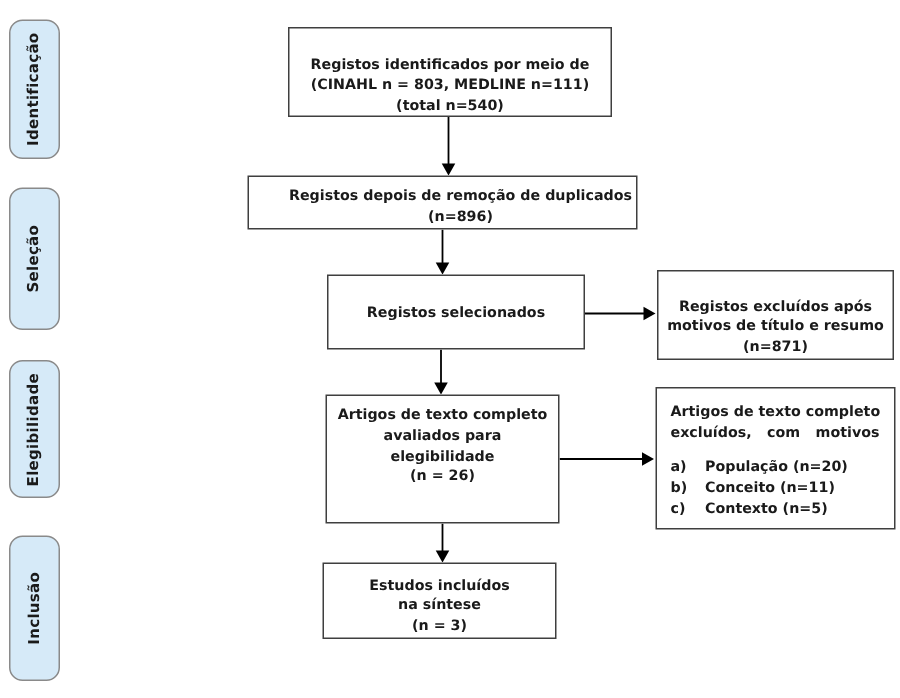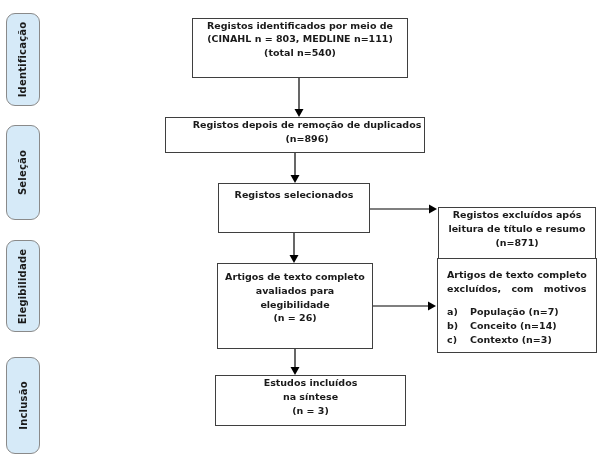--- a/index.html
+++ b/index.html
@@ -44,32 +44,32 @@
     background: #ffffff;
     border: 1px solid #3f3f3f;
     box-sizing: border-box;
     font-size: 9.5px;
     font-weight: bold;
     color: #1a1a1a;
     line-height: 1.45;
     text-align: center;
   }
   .fbox .ln { display: block; }
-  .fbox.center-v { display: flex; flex-direction: column; justify-content: flex-start; }
+  .fbox.center-v { display: flex; flex-direction: column; justify-content: flex-end; }
 
   #box-identified   { left: 192px; top: 18px;  width: 216px; height: 60px; line-height: 1.4; }
   #box-deduplicated { left: 165px; top: 117px; width: 260px; height: 36px; padding-left: 24px; }
-  #box-screened     { left: 218px; top: 183px; width: 152px; height: 50px; padding-top: 4px; }
-  #box-excl-screen  { left: 438px; top: 180px; width: 158px; height: 60px; margin-top: 27px; }
+  #box-screened     { left: 218px; top: 183px; width: 172px; height: 50px; padding-top: 18px; }
+  #box-excl-screen  { left: 438px; top: 180px; width: 158px; height: 60px; }
   #box-fulltext     { left: 217px; top: 263px; width: 156px; height: 86px; padding-top: 6px; }
   #box-excl-full    {
     left: 437px; top: 258px; width: 160px; height: 95px;
     text-align: left; padding: 9px 6px 0 9px; line-height: 1.5;
   }
-  #box-included     { left: 215px; top: 375px; width: 191px; height: 51px; }
+  #box-included     { left: 215px; top: 375px; width: 156px; height: 51px; }
 
   #box-excl-full .hdr2 { word-spacing: 7px; }
   .reasons { margin-top: 8px; }
   .reason-row { display: flex; }
   .reason-marker { width: 23px; flex: 0 0 23px; }
 
   
   #connectors {
     position: absolute;
     left: 0; top: 0;
@@ -132,46 +132,46 @@
     <span class="ln">Registos depois de remoção de duplicados</span>
     <span class="ln">(n=896)</span>
   </div>
 
   <div class="fbox" id="box-screened">
     <span class="ln">Registos selecionados</span>
   </div>
 
   <div class="fbox center-v" id="box-excl-screen">
     <span class="ln">Registos excluídos após</span>
-    <span class="ln">leitura de título e resumo</span>
+    <span class="ln">motivos de título e resumo</span>
     <span class="ln">(n=871)</span>
   </div>
 
   <div class="fbox" id="box-fulltext">
     <span class="ln">Artigos de texto completo</span>
     <span class="ln">avaliados para</span>
     <span class="ln">elegibilidade</span>
     <span class="ln">(n = 26)</span>
   </div>
 
   <div class="fbox" id="box-excl-full">
     <span class="ln">Artigos de texto completo</span>
     <span class="ln hdr2">excluídos, com motivos</span>
     <div class="reasons">
       <div class="reason-row">
         <span class="reason-marker">a)</span>
-        <span>População (n=7)</span>
+        <span>População (n=20)</span>
       </div>
       <div class="reason-row">
         <span class="reason-marker">b)</span>
-        <span>Conceito (n=14)</span>
+        <span>Conceito (n=11)</span>
       </div>
       <div class="reason-row">
         <span class="reason-marker">c)</span>
-        <span>Contexto (n=3)</span>
+        <span>Contexto (n=5)</span>
       </div>
     </div>
   </div>
 
   <div class="fbox center-v" id="box-included">
     <span class="ln">Estudos incluídos</span>
     <span class="ln">na síntese</span>
     <span class="ln">(n = 3)</span>
   </div>
 

